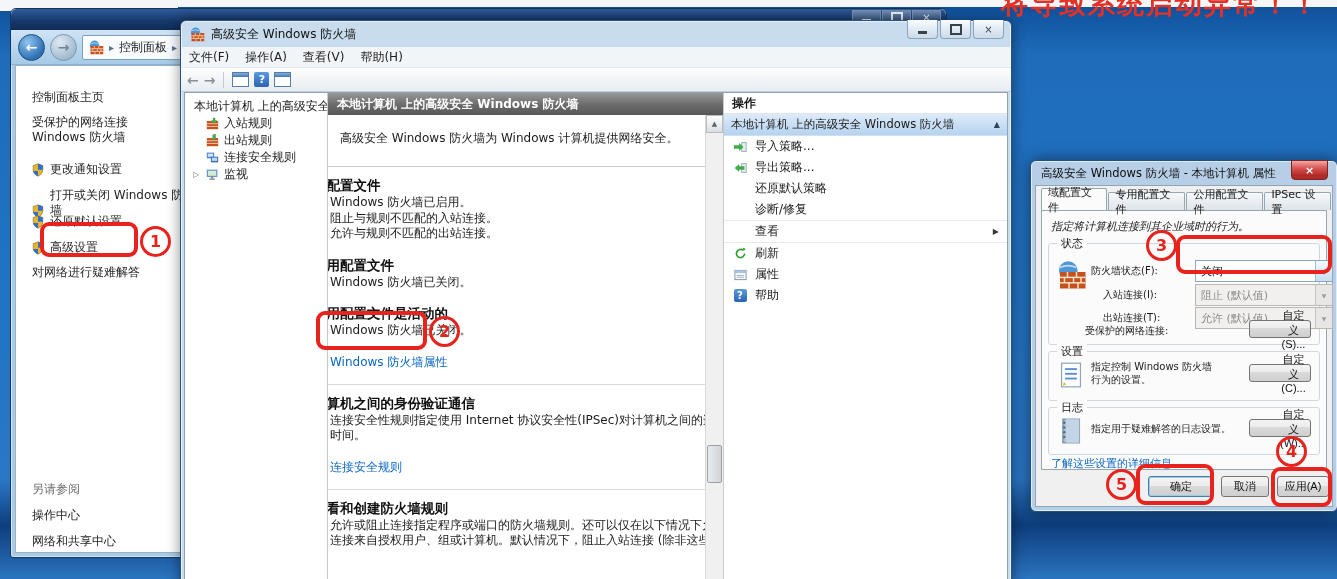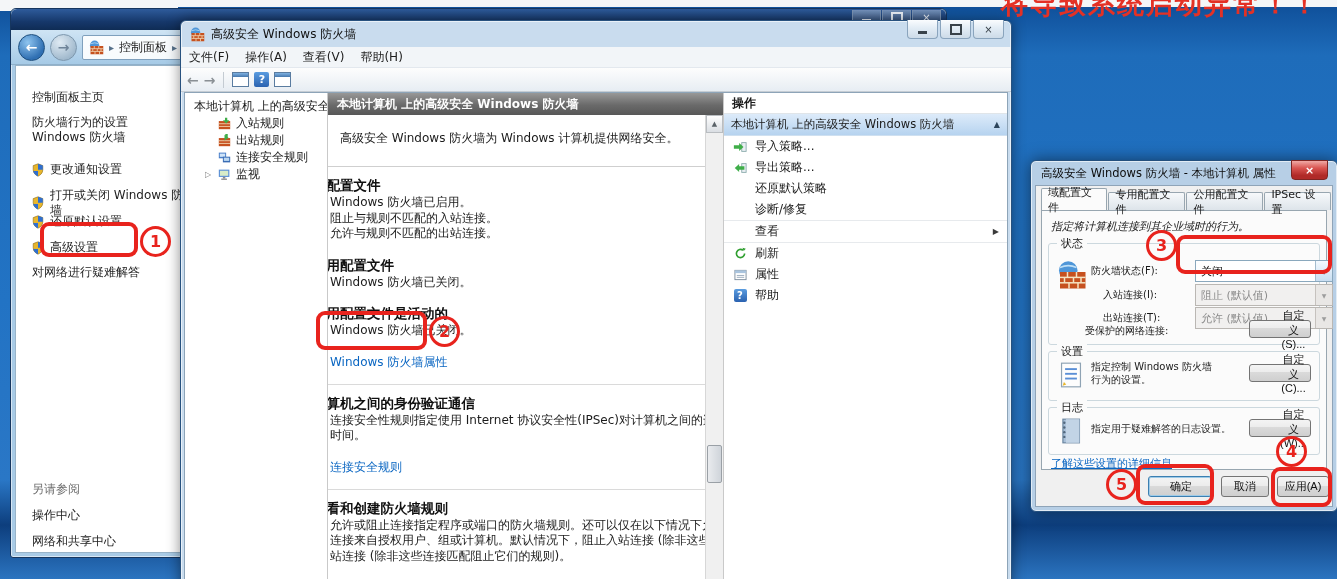--- a/index.html
+++ b/index.html
@@ -20,21 +20,21 @@
   .cap .minbar{width:9px;height:3px;background:#eef3fa;margin-top:5px;}
   .cap .maxbox{width:8px;height:7px;border:2px solid #eef3fa;}
   .cp-tool{height:34px;margin-top:0;background:linear-gradient(#cfe4f4,#a6cae6);display:flex;align-items:center;gap:5px;padding:0 7px;border-bottom:1px solid #8fb0ca;}
   .navc{width:25px;height:25px;border-radius:50%;display:flex;align-items:center;justify-content:center;font-size:14px;font-weight:bold;border:1px solid #1d4e7e;}
   .navc.back{background:radial-gradient(circle at 35% 30%,#8ec4ef,#2f6fb2 70%);color:#fff;}
   .navc.fwd{background:radial-gradient(circle at 35% 30%,#dfeaf3,#9fb8cc 75%);color:#6f8499;border-color:#7d97ad;}
   .addr{width:620px;height:23px;background:rgba(255,255,255,.9);border:1px solid #7fa0bd;border-radius:2px;
         display:flex;align-items:center;gap:5px;padding:0 6px;font-size:12px;color:#1c1c1c;white-space:nowrap;overflow:hidden;}
   .crumbsep{color:#5a7globe;color:#55708a;font-size:10px;}
   .cp-client{position:absolute;left:4px;right:4px;top:56px;bottom:4px;background:#fff;border:1px solid #98b3c8;overflow:hidden;}
-  .cp-it{position:absolute;left:16px;font-size:12px;color:#1e1e1e;display:flex;gap:6px;align-items:center;cursor:default;}
+  .cp-it{position:absolute;left:16px;font-size:12px;color:#1e1e1e;display:flex;gap:6px;align-items:flex-end;cursor:default;}
   .cp-it .lbl{max-width:152px;line-height:15px;}
   .cp-gray{color:#6f6f6f;}
 
   
   .mmc{left:180px;top:20px;width:830px;height:600px;z-index:2;background:#c9dcee;
        border:1px solid #28527f;border-radius:6px 6px 0 0;
        box-shadow:0 0 14px rgba(0,0,0,.45),inset 0 0 0 1px rgba(255,255,255,.6);}
   .mmc-title{height:26px;display:flex;align-items:center;gap:6px;padding:0 9px;font-size:12px;color:#101010;position:relative;}
   .mcaps{position:absolute;right:7px;top:-1px;display:flex;}
   .mcap{width:29px;height:18px;margin-left:2px;border:1px solid #8aa4bd;border-top:none;border-radius:0 0 4px 4px;
@@ -44,21 +44,21 @@
   .mmc-menu{height:20px;background:#f2f5f8;display:flex;align-items:center;font-size:12px;color:#1d1d1d;border-bottom:1px solid #e3e8ee;}
   .mmc-menu span{padding:0 8px;}
   .mmc-toolbar{height:23px;background:linear-gradient(#fdfdfd,#e7edf3);border-bottom:1px solid #c6cdd4;display:flex;align-items:center;gap:5px;padding:0 6px;}
   .tbarrow{color:#8a9095;font-size:14px;font-weight:bold;line-height:1;}
   .tbsep{width:1px;height:16px;background:#c4cbd2;margin:0 3px;}
   .winico{width:15px;height:13px;border:1px solid #5a7ca0;background:#fff;position:relative;}
   .winico:before{content:"";position:absolute;left:0;top:0;right:0;height:4px;background:linear-gradient(#7fb2e2,#4577ad);}
   .helpico{width:15px;height:15px;border-radius:2px;background:linear-gradient(#5a9ce0,#2a62b0);color:#fff;font-weight:bold;font-size:11px;display:flex;align-items:center;justify-content:center;}
   .mmc-panes{position:absolute;left:3px;right:3px;top:71px;bottom:0;display:flex;background:#fff;border:1px solid #8da4b8;border-bottom:none;}
   .tree{width:142px;border-right:1px solid #c9c9c9;padding-top:5px;font-size:12px;color:#1b1b1b;overflow:hidden;}
-  .trow{display:flex;align-items:center;gap:5px;height:17px;padding-left:33px;white-space:nowrap;overflow:hidden;}
+  .trow{display:flex;align-items:center;gap:5px;height:17px;padding-left:21px;white-space:nowrap;overflow:hidden;}
   .trow.root{padding-left:4px;}
   .trow .exp{width:8px;font-size:8px;color:#808080;margin-left:-13px;}
   .center{width:395px;position:relative;border-right:1px solid #c9c9c9;overflow:hidden;background:#fff;}
   .chead{height:22px;background:linear-gradient(#989898,#6a6a6a 55%,#575757);color:#fff;font-weight:bold;font-size:12px;display:flex;align-items:center;padding:0 9px;}
   .ccontent{position:absolute;left:0;right:17px;top:22px;bottom:0;overflow:hidden;}
   .cinner{margin-left:-15px;}
   .intro{padding:15px 4px 19px 27px;font-size:12px;color:#1b1b1b;border-bottom:1px solid #cfcfcf;white-space:nowrap;}
   .sec{padding:9px 0 5px;}
   .sec.rt{border-top:1px solid #dadada;margin-top:8px;}
   .sec-t{font-size:13.5px;font-weight:bold;color:#101010;white-space:nowrap;line-height:19px;}
@@ -97,21 +97,21 @@
   .cmb{position:absolute;height:20px;width:131px;left:146px;border:1px solid #8aa8bd;background:#fff;font-size:11px;color:#111;
        display:flex;align-items:center;padding-left:5px;}
   .cmb .da{margin-left:auto;width:16px;align-self:stretch;background:linear-gradient(#f3f9fe,#c9def1);border-left:1px solid #a4bcce;
        display:flex;align-items:center;justify-content:center;font-size:6px;color:#41607a;}
   .cmb.dis{background:#f1f0ef;color:#8b8b8b;border-color:#bab7b3;}
   .cmb.dis .da{background:#e9e7e5;border-left-color:#c6c2be;color:#9d9d9d;}
   .pbtn{border:1px solid #747474;border-radius:3px;font-size:11px;color:#111;display:flex;align-items:center;justify-content:center;
         background:linear-gradient(#f4f4f4,#ececec 45%,#dadada 46%,#cfcfcf);}
   .pbtn.default{border-color:#3c7fb1;box-shadow:inset 0 0 0 1px #9ecbe8;}
   .cstm{position:absolute;right:8px;width:62px;height:18px;padding-left:33px;}
-  .learn{position:absolute;left:9px;top:245px;font-size:11px;color:#0a66c2;text-decoration:underline;cursor:pointer;}
+  .learn{position:absolute;left:9px;top:245px;font-size:11px;color:#0a66c2;cursor:pointer;}
   .btnrow{position:absolute;left:0;right:0;top:290px;height:24px;}
   .okb{position:absolute;left:112px;top:0;width:64px;height:21px;padding-left:8px;}
   .cab{position:absolute;left:185px;top:0;width:48px;height:21px;}
   .apb{position:absolute;left:241px;top:0;width:52px;height:21px;}
 
   
   .rbox{position:absolute;border:4px solid #e8231d;border-radius:9px;z-index:50;pointer-events:none;}
   .rcirc{position:absolute;width:25px;height:25px;border:3px solid #e8231d;border-radius:50%;color:#e8231d;
          font-size:16px;font-weight:bold;display:flex;align-items:center;justify-content:center;z-index:50;pointer-events:none;}
   .warn{position:absolute;left:1001px;top:-14px;font-size:27px;font-weight:bold;color:#e43125;letter-spacing:2px;
@@ -163,21 +163,21 @@
         <span>控制面板</span>
         <span class="crumbsep">▸</span>
         <span>系</span>
       </div>
     </div>
     <div class="cp-client">
       <div class="cp-it" style="top:24px;">
           <span class="lbl">控制面板主页</span>
         </div>
       <div class="cp-it" style="top:49px;">
-          <span class="lbl">防火墙行为的设置 Windows 防火墙</span>
+          <span class="lbl">受保护的网络连接 Windows 防火墙</span>
         </div>
       <div class="cp-it" style="top:96px;">
         <svg width="12" height="14" viewBox="0 0 12 14">
             <path d="M6 .8 10.8 2.6v4.1c0 3.6-2.7 5.6-4.8 6.5C3.9 12.3 1.2 10.3 1.2 6.7V2.6Z" fill="#e8b62c" stroke="#8a6d1f" stroke-width=".6"></path>
             <path d="M6 .8 10.8 2.6v4.1H6Z" fill="#2f6fd0"></path>
             <path d="M6 7.9H1.2c.4 2.7 2.6 4.4 4.8 5.3Z" fill="#2f6fd0"></path>
           </svg>
         <span class="lbl">更改通知设置</span>
         </div>
       <div class="cp-it" style="top:122px;">
@@ -346,21 +346,20 @@
             <div class="sec rt">
               <div class="sec-t">计算机之间的身份验证通信</div>
               <div class="sec-l">连接安全性规则指定使用 Internet 协议安全性(IPSec)对计算机之间的连接进行身份验证</div>
               <div class="sec-l">时间。</div>
               <div class="sec-k">连接安全规则</div>
             </div>
             <div class="sec rt">
               <div class="sec-t">查看和创建防火墙规则</div>
               <div class="sec-l">允许或阻止连接指定程序或端口的防火墙规则。还可以仅在以下情况下允许连接：对连接</div>
               <div class="sec-l">连接来自授权用户、组或计算机。默认情况下，阻止入站连接 (除非这些连接匹配允许它们</div>
-              <div class="sec-l">站连接 (除非这些连接匹配阻止它们的规则)。</div>
 
             </div>
 
           </div>
         </div>
         <div class="vsb">
           <div class="up">▲</div>
           <div class="thumb"></div>
         </div>
       </div>

